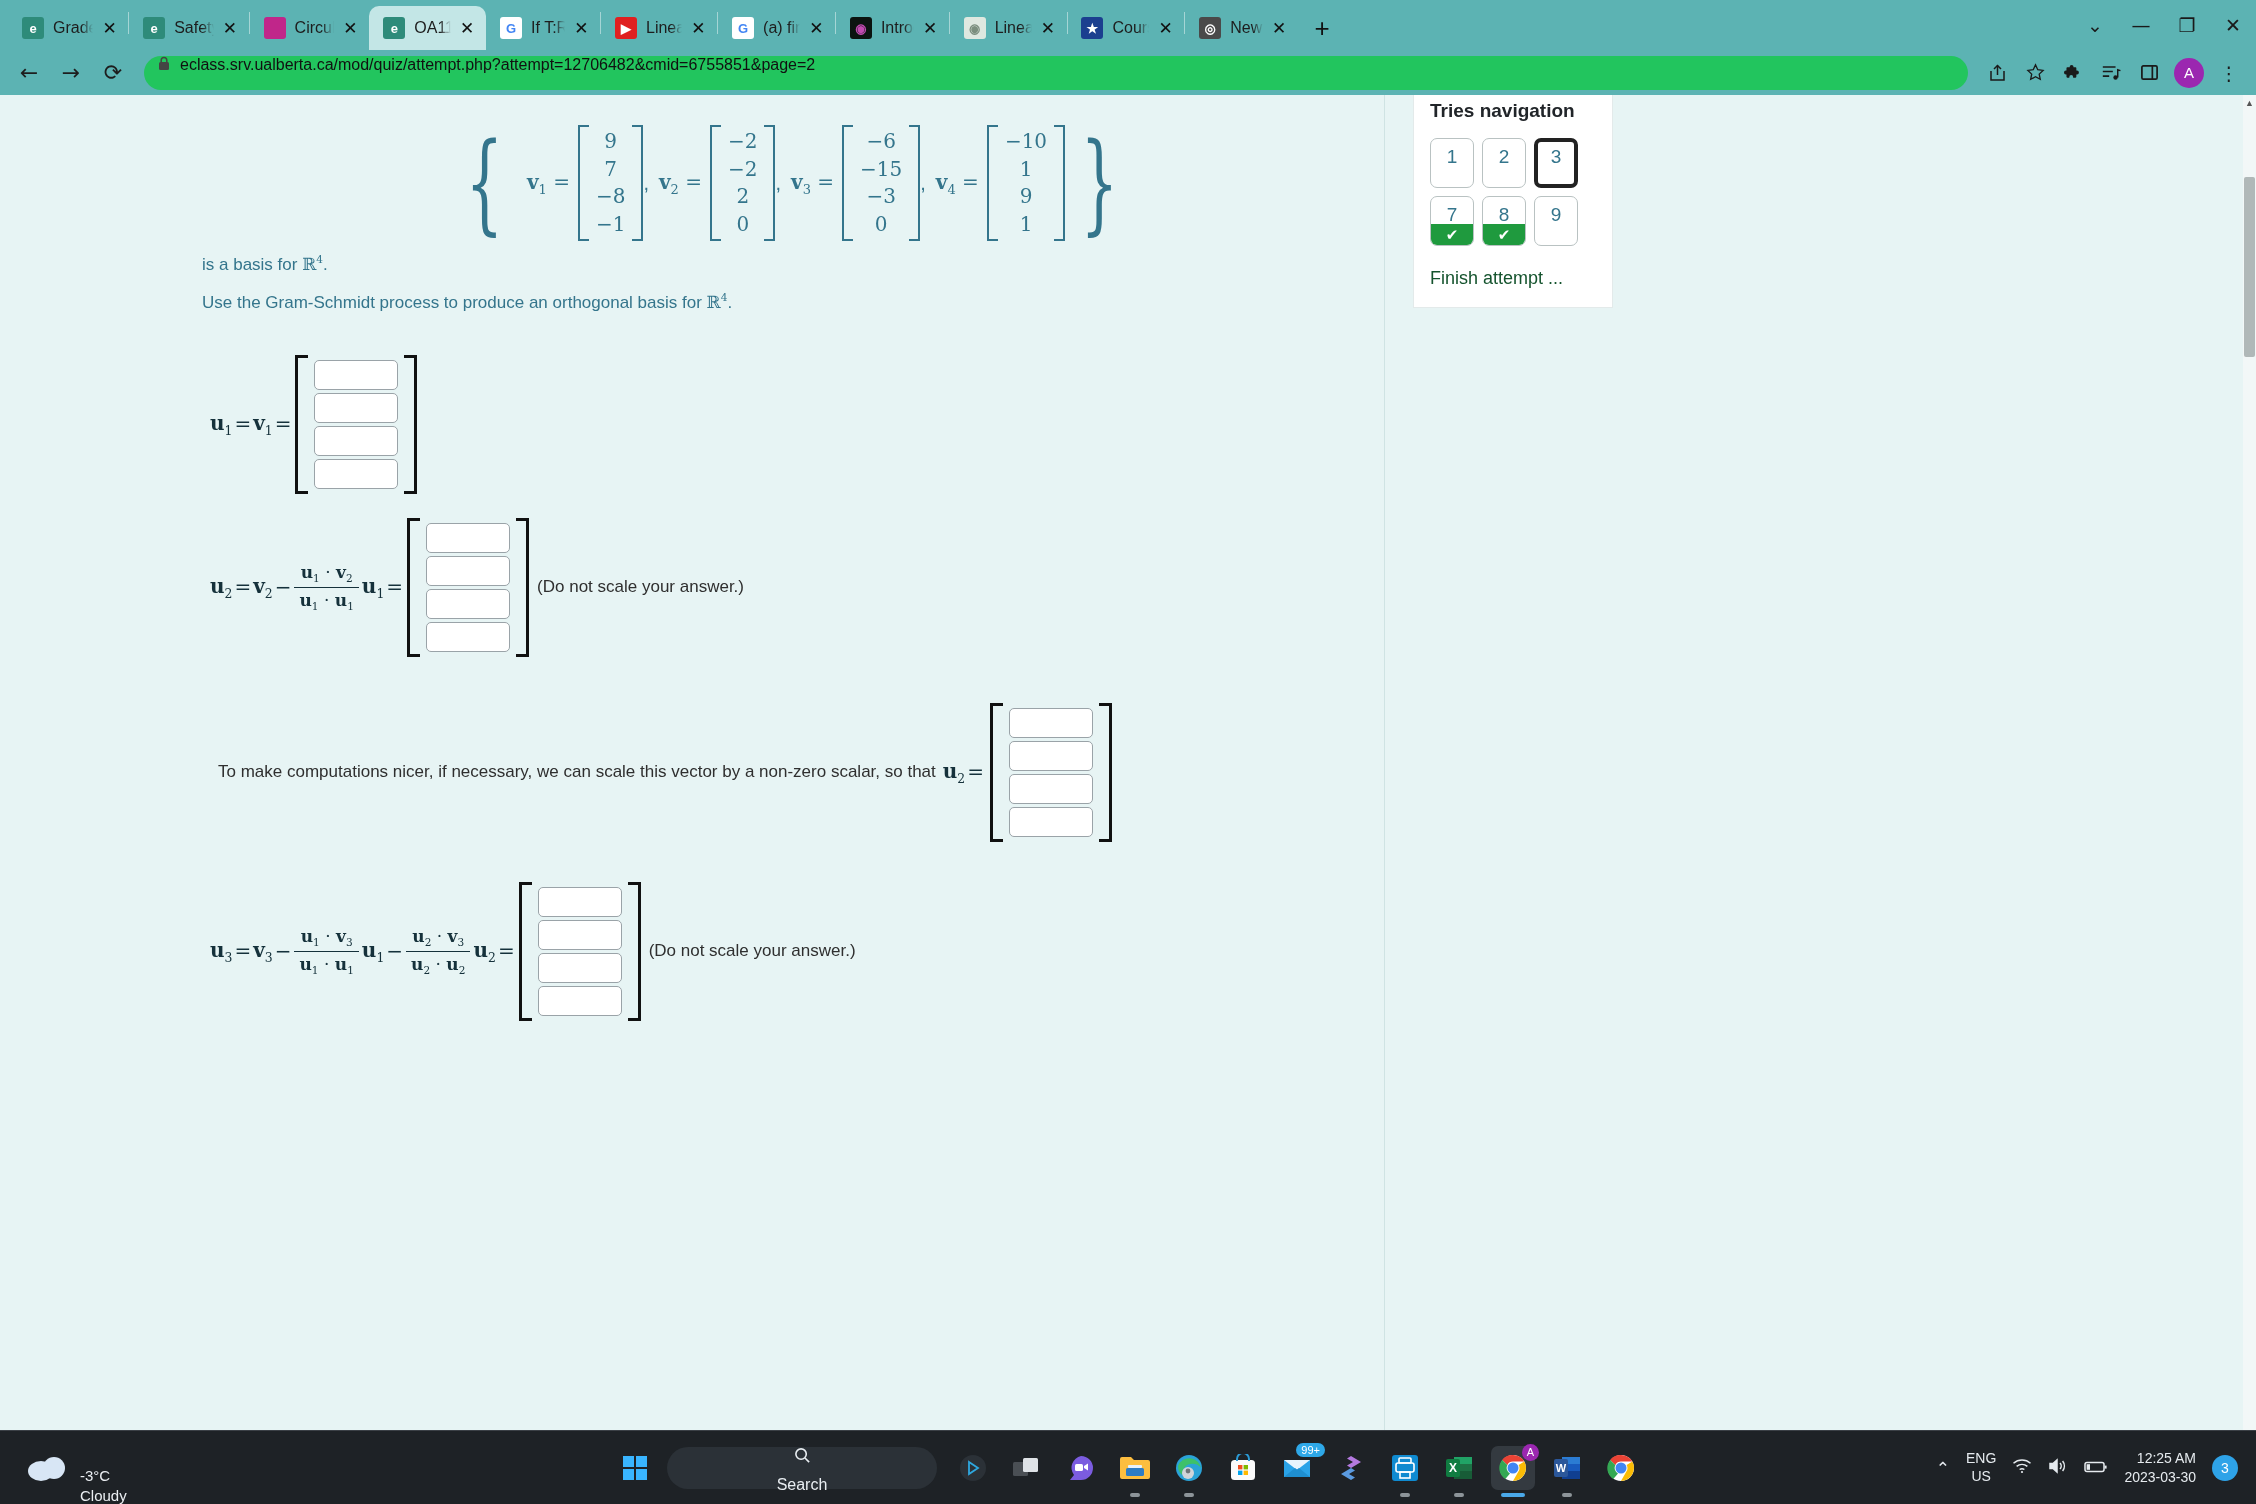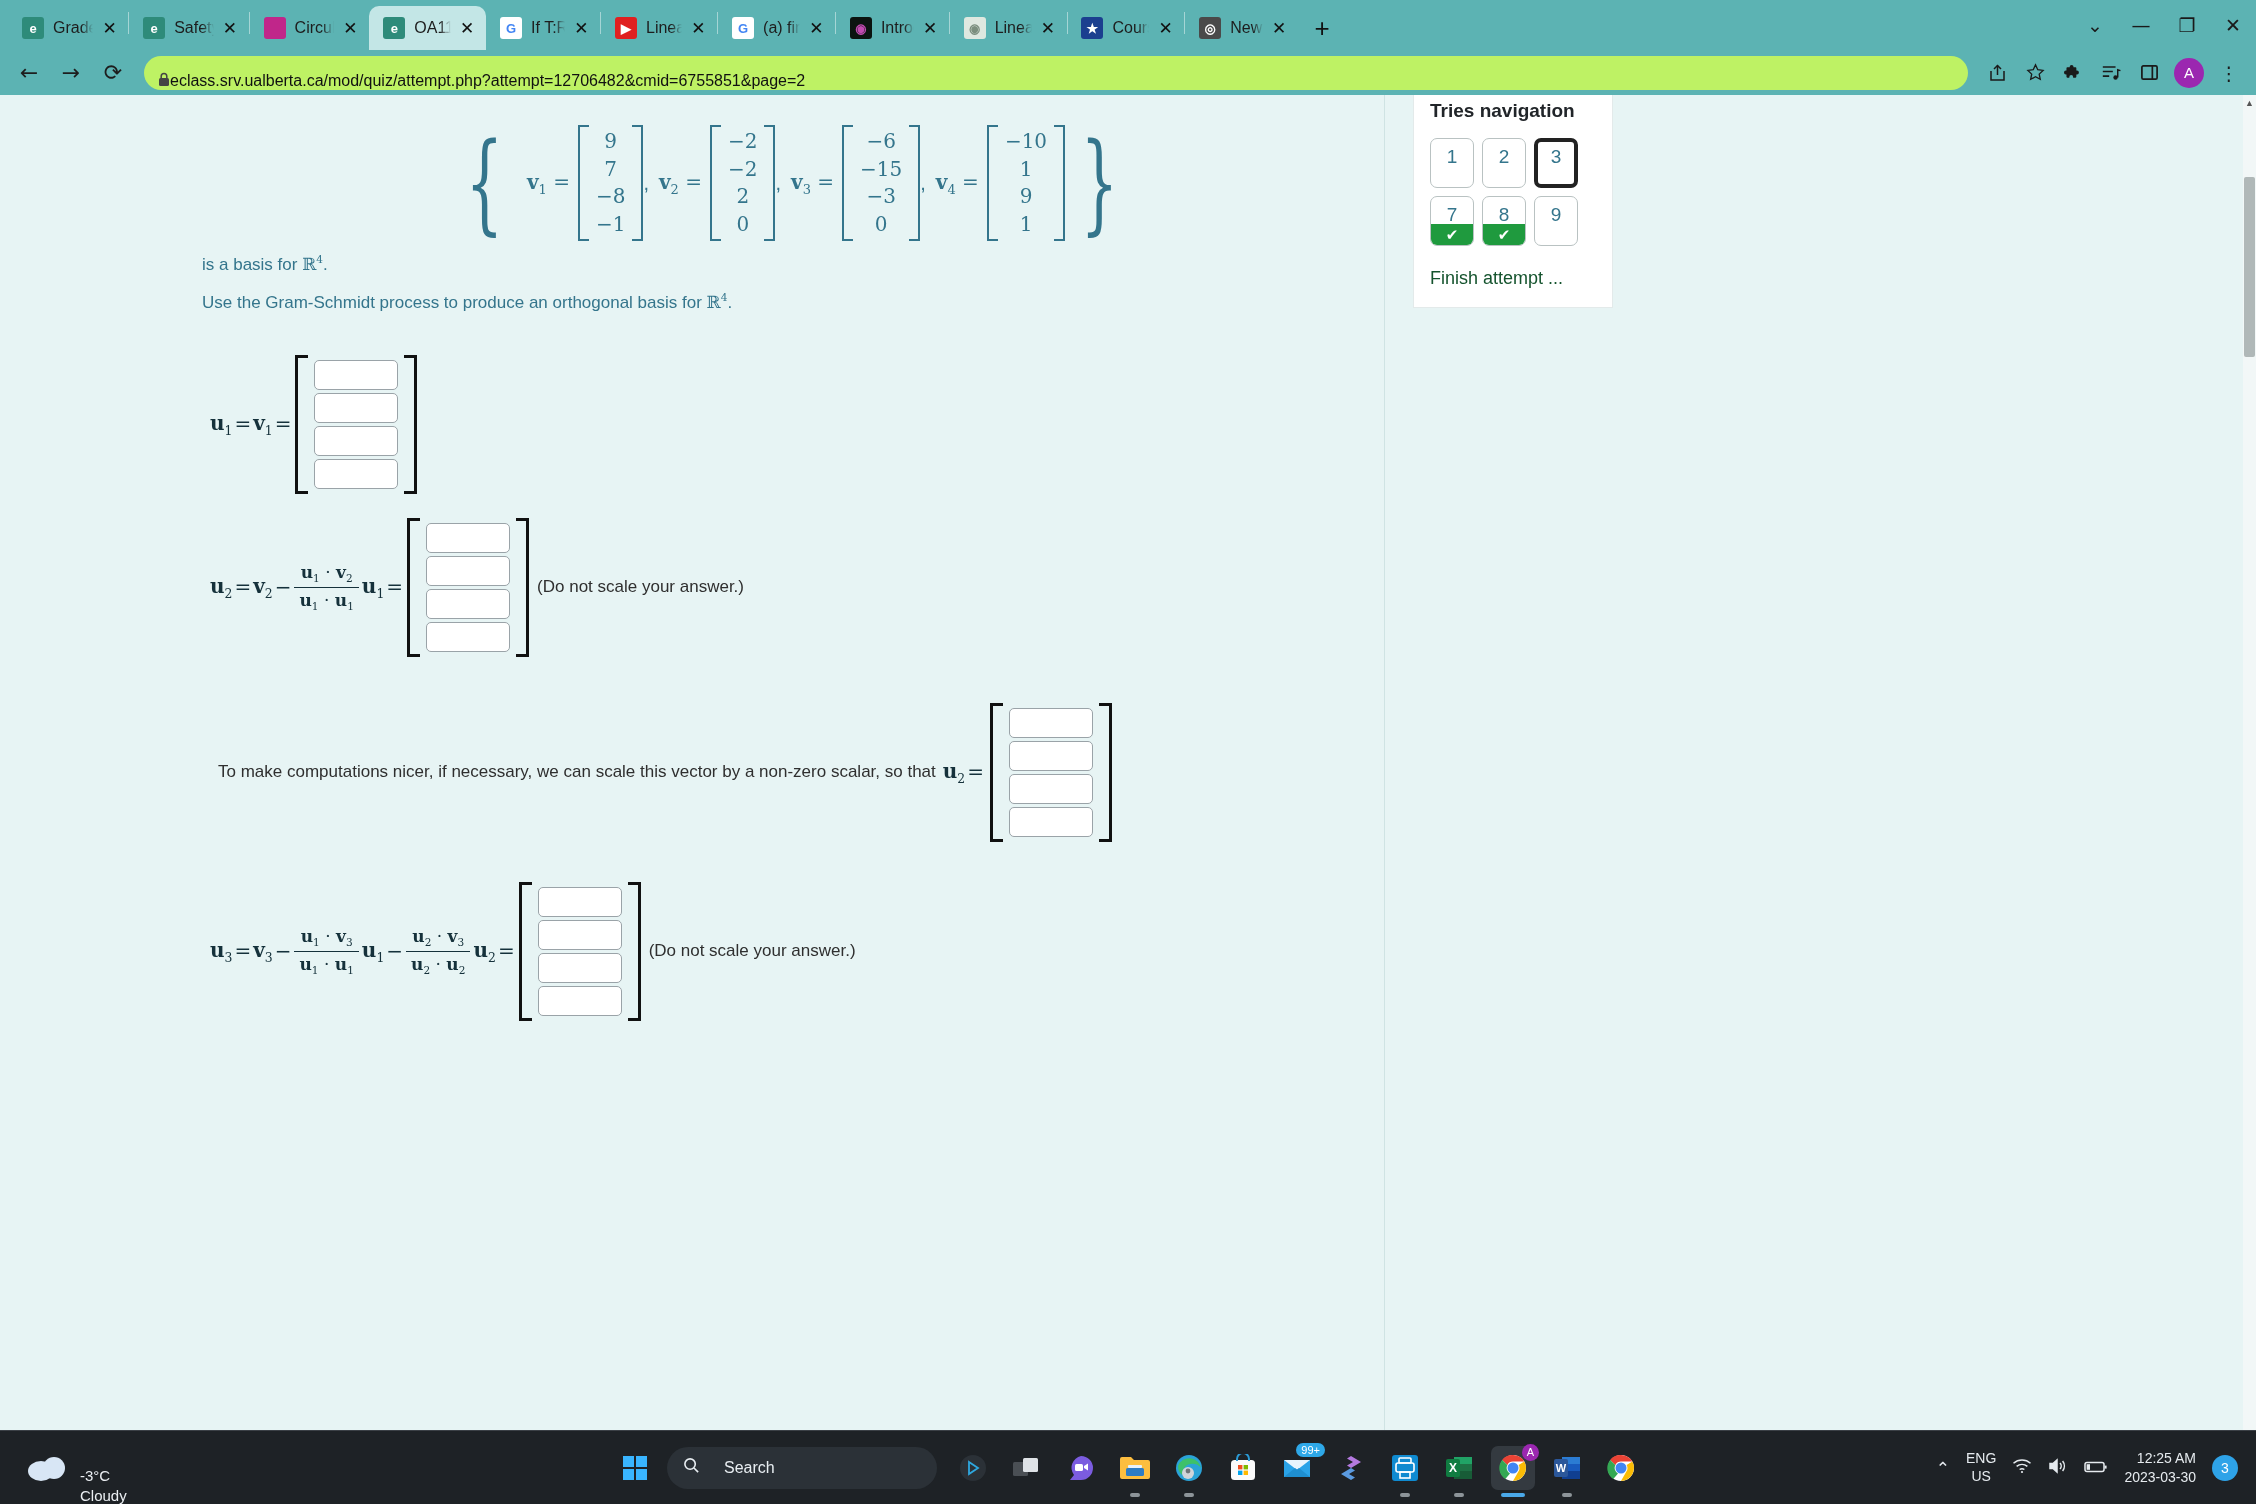--- a/index.html
+++ b/index.html
@@ -74,23 +74,23 @@
     height: 45px; display: flex; align-items: center;
     padding: 0 10px; gap: 4px;
   }
   .nav-btn {
     width: 38px; height: 38px; border-radius: 50%;
     display: flex; align-items: center; justify-content: center;
     font-size: 22px; color: #1d1d1d;
     font-family: "DejaVu Sans", sans-serif;
   }
   #omnibox {
-    flex: 1 1 auto; height: 34px; background: #bef264;
-    border-radius: 17px; display: flex; align-items: flex-end;
-    padding: 0 14px; margin: 0 8px; min-width: 0;
+    flex: 1 1 auto; height: 34px; background: #22c55e;
+    border-radius: 17px; display: flex; align-items: flex-start;
+    padding: 0 14px; gap: 10px; margin: 0 8px; min-width: 0;
   }
   #omnibox .lock { font-size: 14px; color: #444; }
   #url-text {
     font-size: 16px; color: #111; white-space: nowrap;
     overflow: hidden; text-overflow: ellipsis;
   }
   .tb-icon {
     width: 34px; height: 34px;
     display: flex; align-items: center; justify-content: center;
     font-size: 19px; color: #1a1a1a; flex: 0 0 34px;
@@ -300,22 +300,22 @@
   }
   .tb-app.active { background: #343a40; }
   .tb-app.active::after {
     width: 24px; height: 4px; background: #4aa8e8;
   }
   #start-btn { width: 44px; height: 44px; display: flex; align-items: center; justify-content: center; }
   .winlogo { width: 24px; height: 24px; display: grid; grid-template-columns: 11px 11px; grid-template-rows: 11px 11px; gap: 2px; }
   .winlogo i { background: #39b5ff; display: block; }
   #search-pill {
     width: 270px; height: 42px; background: #2b3137; border-radius: 21px;
-    display: flex; align-items: center; gap: 24px; padding: 0 16px;
-    color: #e9eef2; font-size: 16px; margin-right: 4px;
+    display: flex; align-items: center; gap: 8px; padding: 0 16px;
+    color: #e9eef2; font-size: 16px; margin-right: 4px; flex-direction: column;
   }
   #search-pill .sicon { font-size: 17px; font-family: "DejaVu Sans", sans-serif; }
 
   #tb-right {
     position: absolute; right: 18px; display: flex; align-items: center; gap: 16px;
   }
   .sys-icon { color: #e6ebef; font-size: 17px; font-family: "DejaVu Sans", sans-serif; }
   #lang { color: #e6ebef; font-size: 14px; line-height: 1.25; text-align: center; }
   #clock { color: #e6ebef; font-size: 14px; line-height: 1.3; text-align: right; }
   #notif-badge {

